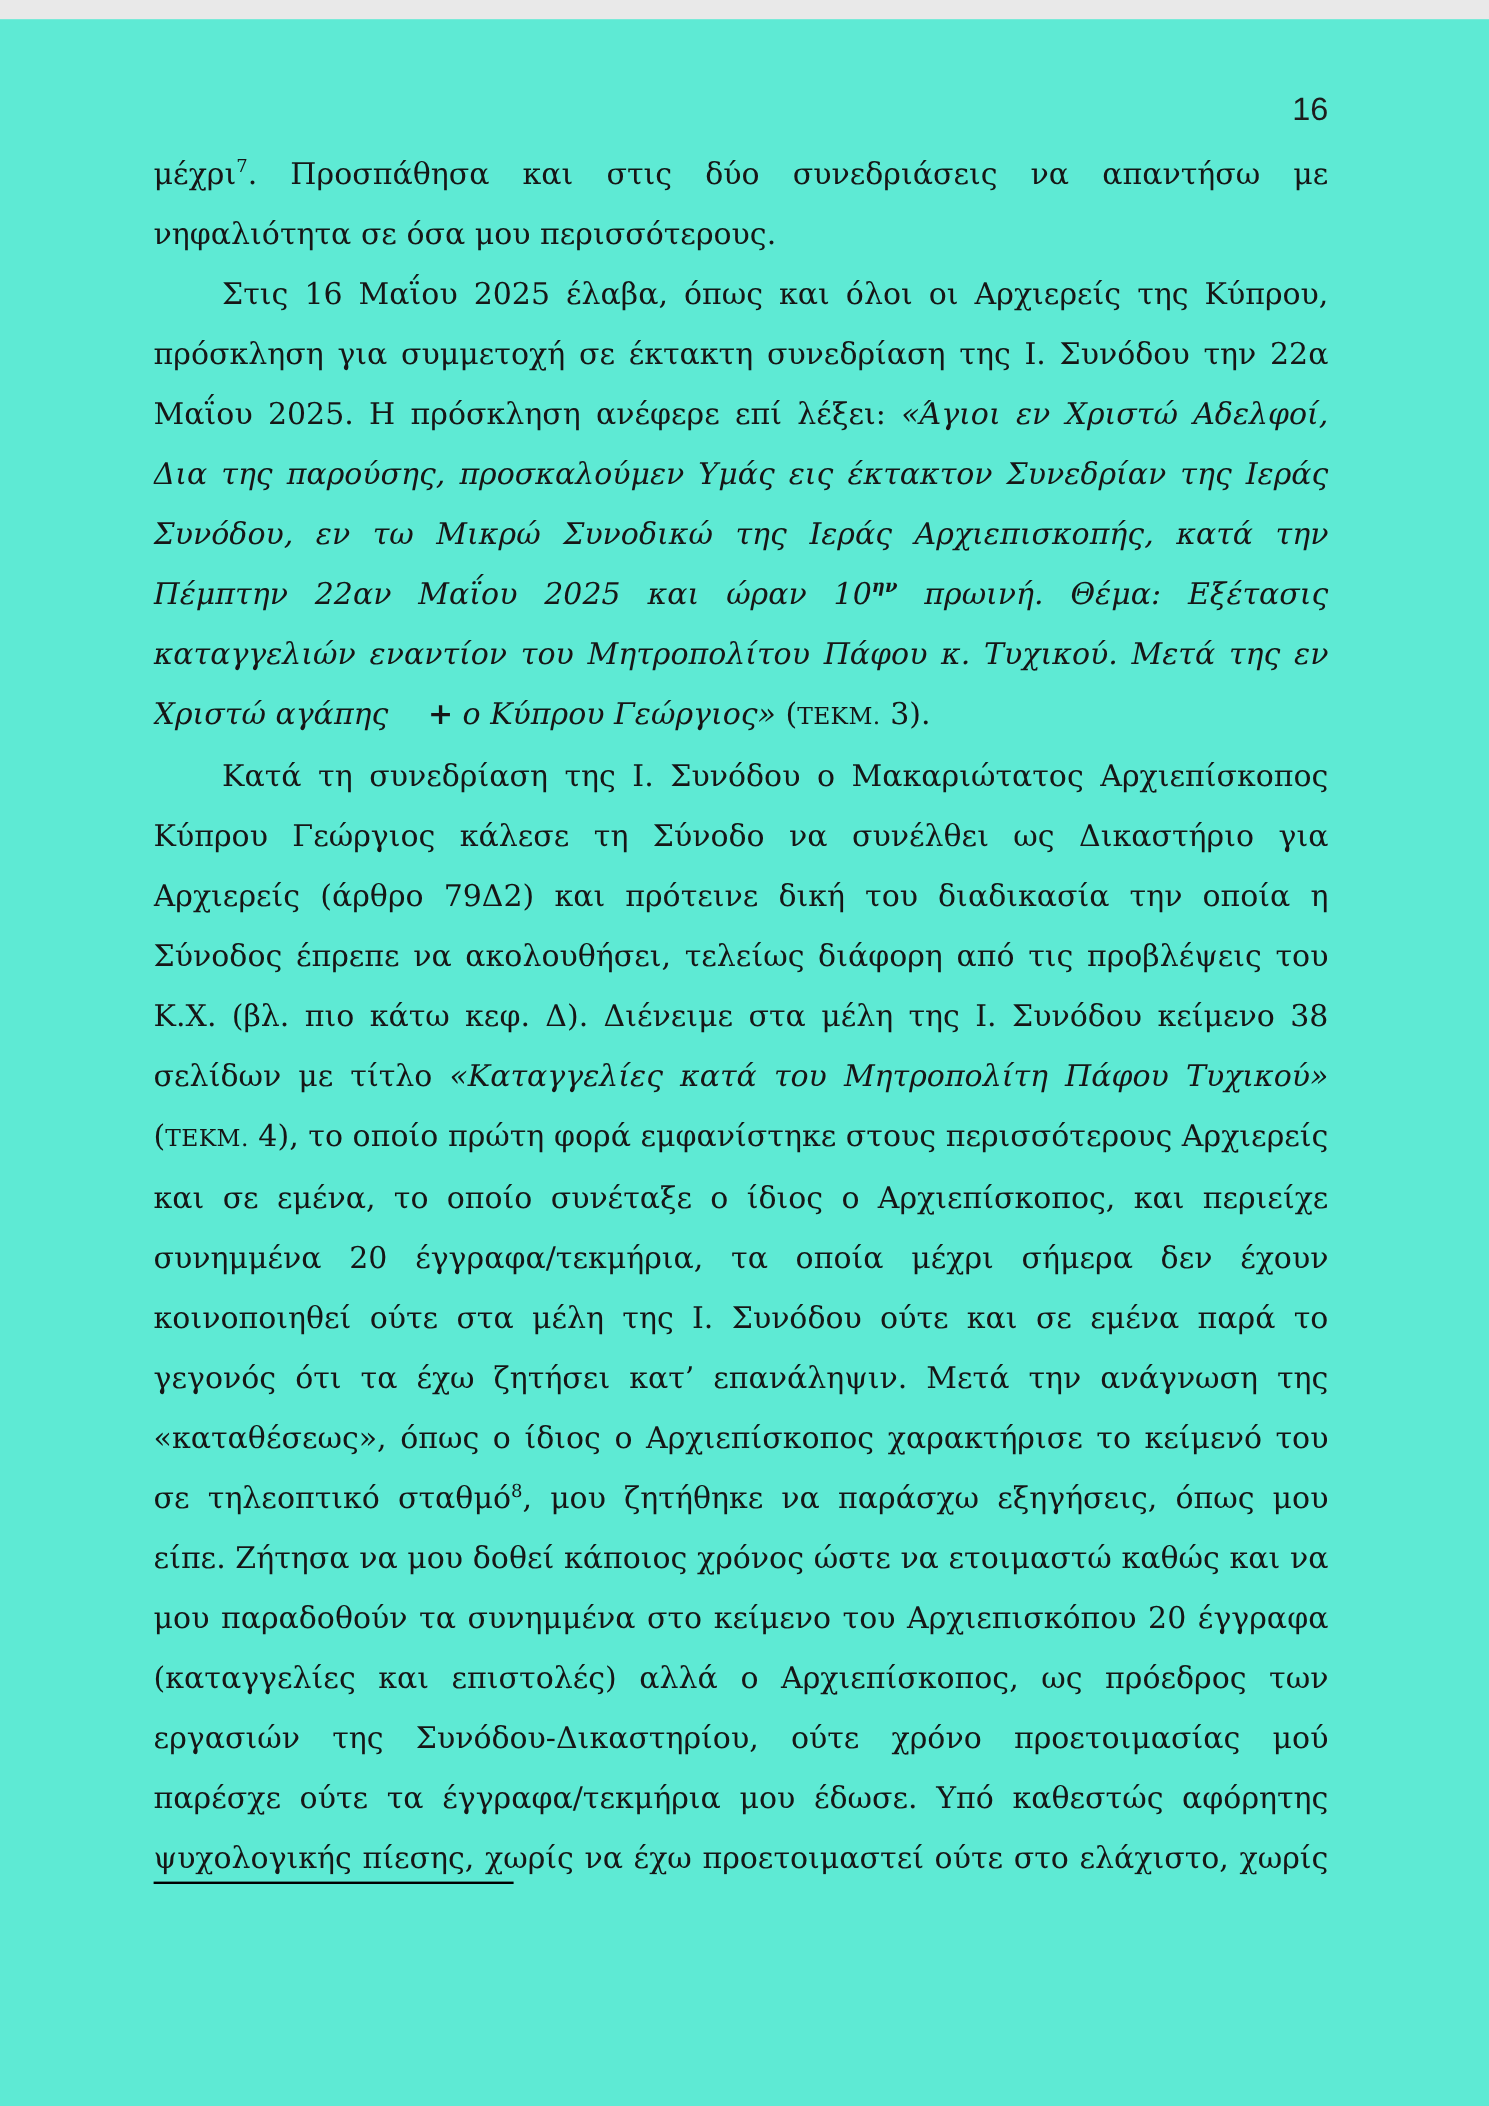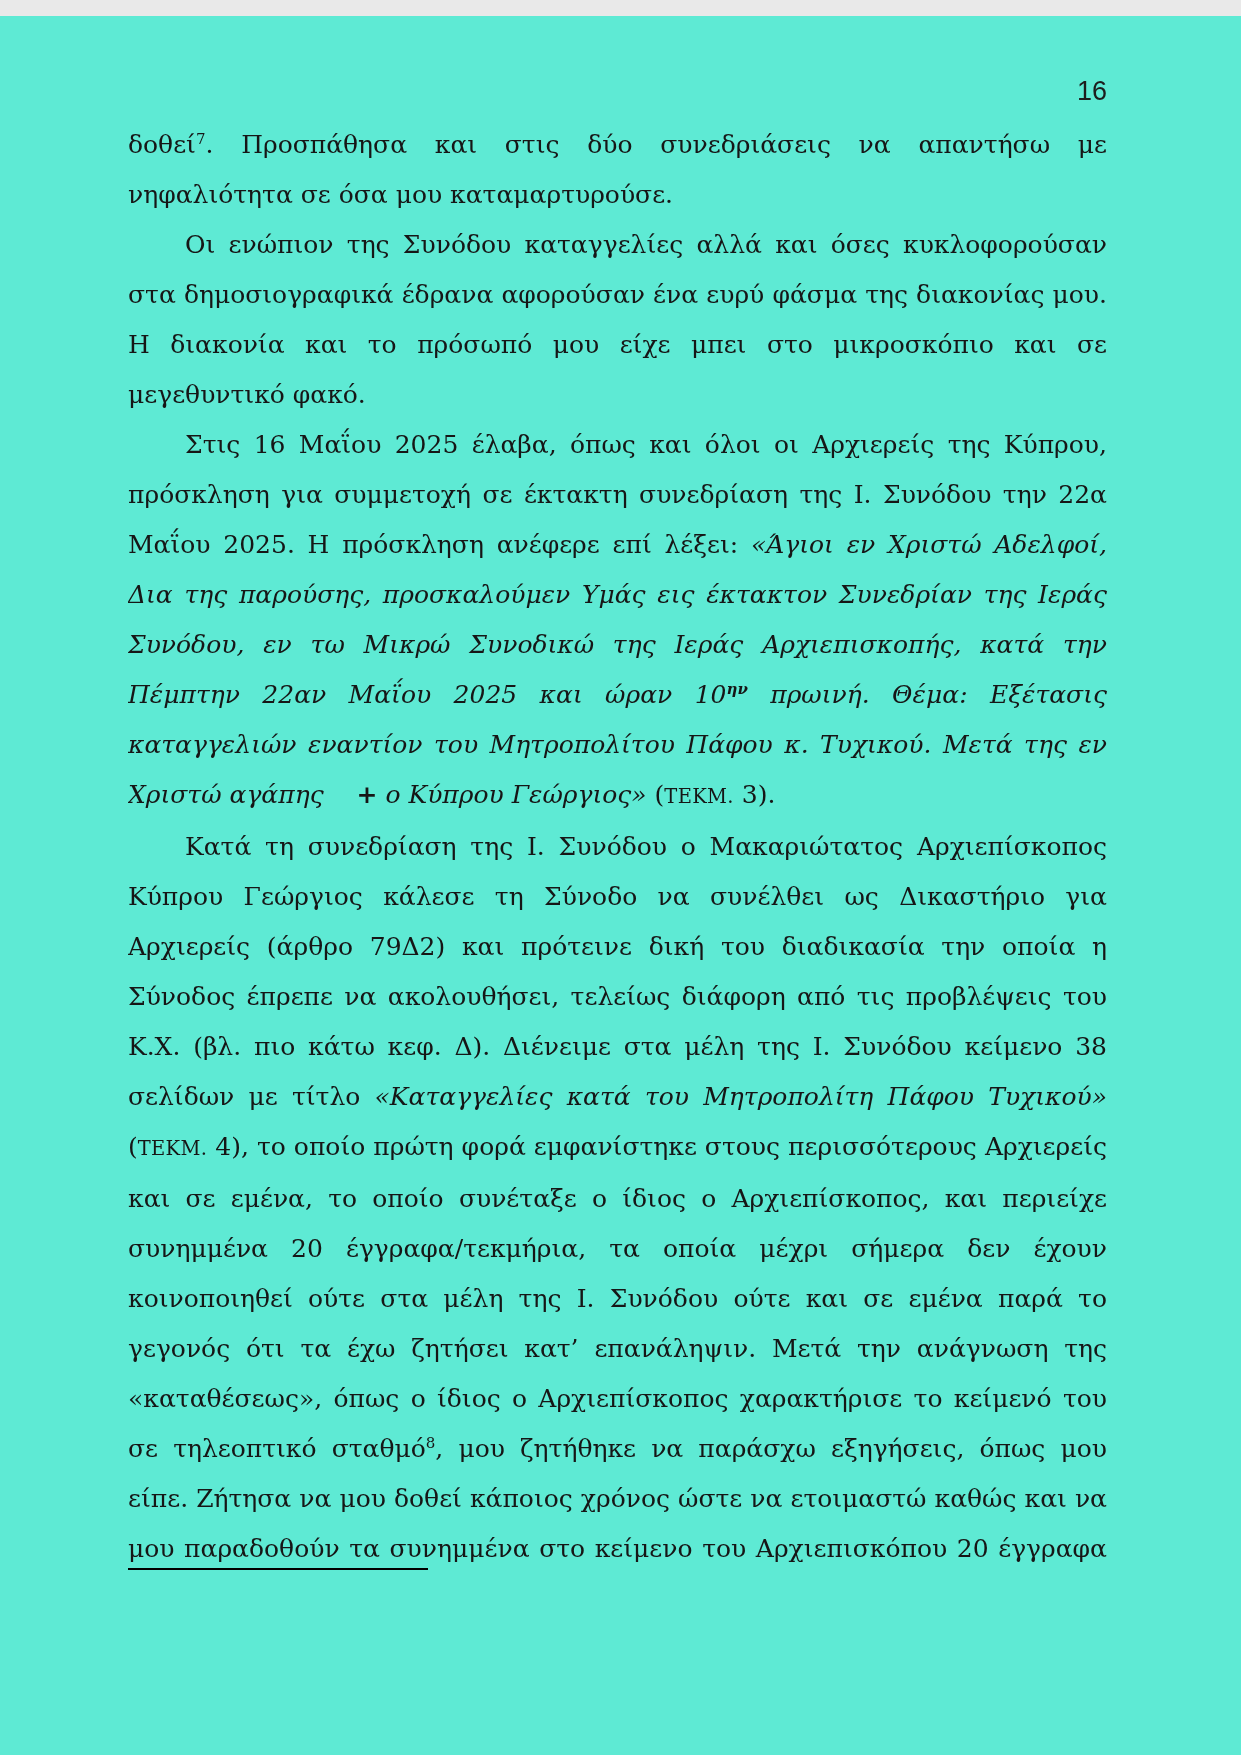--- a/index.html
+++ b/index.html
@@ -70,22 +70,21 @@
     margin-right: 7px;
   }
 </style>
 </head>
 <body>
 
 <div class="page">
   <div class="page-number">16</div>
 
   <div class="body-text">
-      <p class="para"><span class="run-n">δοθεί</span><span class="run-sup">7</span><span class="run-n">. Προσπάθησα και στις δύο συνεδριάσεις να απαντήσω με νηφαλιότητα σε όσα μου καταμαρτυρούσε.</span></p>
-      <p class="para indent"><span class="run-n">Οι ενώπιον της Συνόδου καταγγελίες αλλά και όσες κυκλοφορούσαν στα δημοσιογραφικά έδρανα αφορούσαν ένα ευρύ φάσμα της διακονίας μου. Η διακονία και το πρόσωπό μου είχε μπει στο μικροσκόπιο και σε μεγεθυντικό φακό.</span></p>
+      <p class="para"><span class="run-n">μέχρι</span><span class="run-sup">7</span><span class="run-n">. Προσπάθησα και στις δύο συνεδριάσεις να απαντήσω με νηφαλιότητα σε όσα μου περισσότερους.</span></p>
       <p class="para indent"><span class="run-n">Στις 16 Μαΐου 2025 έλαβα, όπως και όλοι οι Αρχιερείς της Κύπρου, πρόσκληση για συμμετοχή σε έκτακτη συνεδρίαση της Ι. Συνόδου την 22α Μαΐου 2025. Η πρόσκληση ανέφερε επί λέξει: </span><span class="run-i">«Άγιοι εν Χριστώ Αδελφοί, Δια της παρούσης, προσκαλούμεν Υμάς εις έκτακτον Συνεδρίαν της Ιεράς Συνόδου, εν τω Μικρώ Συνοδικώ της Ιεράς Αρχιεπισκοπής, κατά την Πέμπτην 22αν Μαΐου 2025 και ώραν 10</span><span class="run-supi">ην</span><span class="run-i"> πρωινή. Θέμα: Εξέτασις καταγγελιών εναντίον του Μητροπολίτου Πάφου κ. Τυχικού. Μετά της εν Χριστώ αγάπης </span><span class="run-n"> </span><span class="run-cross">+</span><span class="run-i"> ο Κύπρου Γεώργιος»</span><span class="run-n"> (</span><span class="run-tekm">ΤΕΚΜ.</span><span class="run-n"> 3).</span></p>
       <p class="para indent"><span class="run-n">Κατά τη συνεδρίαση της Ι. Συνόδου ο Μακαριώτατος Αρχιεπίσκοπος Κύπρου Γεώργιος κάλεσε τη Σύνοδο να συνέλθει ως Δικαστήριο για Αρχιερείς (άρθρο 79Δ2) και πρότεινε δική του διαδικασία την οποία η Σύνοδος έπρεπε να ακολουθήσει, τελείως διάφορη από τις προβλέψεις του Κ.Χ. (βλ. πιο κάτω κεφ. Δ). Διένειμε στα μέλη της Ι. Συνόδου κείμενο 38 σελίδων με τίτλο </span><span class="run-i">«Καταγγελίες κατά του Μητροπολίτη Πάφου Τυχικού»</span><span class="run-n"> (</span><span class="run-tekm">ΤΕΚΜ.</span><span class="run-n"> 4), το οποίο πρώτη φορά εμφανίστηκε στους περισσότερους Αρχιερείς και σε εμένα, το οποίο συνέταξε ο ίδιος ο Αρχιεπίσκοπος, και περιείχε συνημμένα 20 έγγραφα/τεκμήρια, τα οποία μέχρι σήμερα δεν έχουν κοινοποιηθεί ούτε στα μέλη της Ι. Συνόδου ούτε και σε εμένα παρά το γεγονός ότι τα έχω ζητήσει κατ’ επανάληψιν. Μετά την ανάγνωση της «καταθέσεως», όπως ο ίδιος ο Αρχιεπίσκοπος χαρακτήρισε το κείμενό του σε τηλεοπτικό σταθμό</span><span class="run-sup">8</span><span class="run-n">, μου ζητήθηκε να παράσχω εξηγήσεις, όπως μου είπε. Ζήτησα να μου δοθεί κάποιος χρόνος ώστε να ετοιμαστώ καθώς και να μου παραδοθούν τα συνημμένα στο κείμενο του Αρχιεπισκόπου 20 έγγραφα (καταγγελίες και επιστολές) αλλά ο Αρχιεπίσκοπος, ως πρόεδρος των εργασιών της Συνόδου-Δικαστηρίου, ούτε χρόνο προετοιμασίας μού παρέσχε ούτε τα έγγραφα/τεκμήρια μου έδωσε. Υπό καθεστώς αφόρητης ψυχολογικής πίεσης, χωρίς να έχω προετοιμαστεί ούτε στο ελάχιστο, χωρίς να έχω λάβει γνώση των εγγράφων που επικαλέστηκε ο Αρχιεπίσκοπο, χωρίς να έχω μαζί μου τα απαραίτητα αποδεικτικά στοιχεία για την υπεράσπισή μου,</span></p>
     </div>
 
   <div class="footnotes">
     <div class="fn-rule"></div>
   </div>
 </div>
 
 </body></html>

